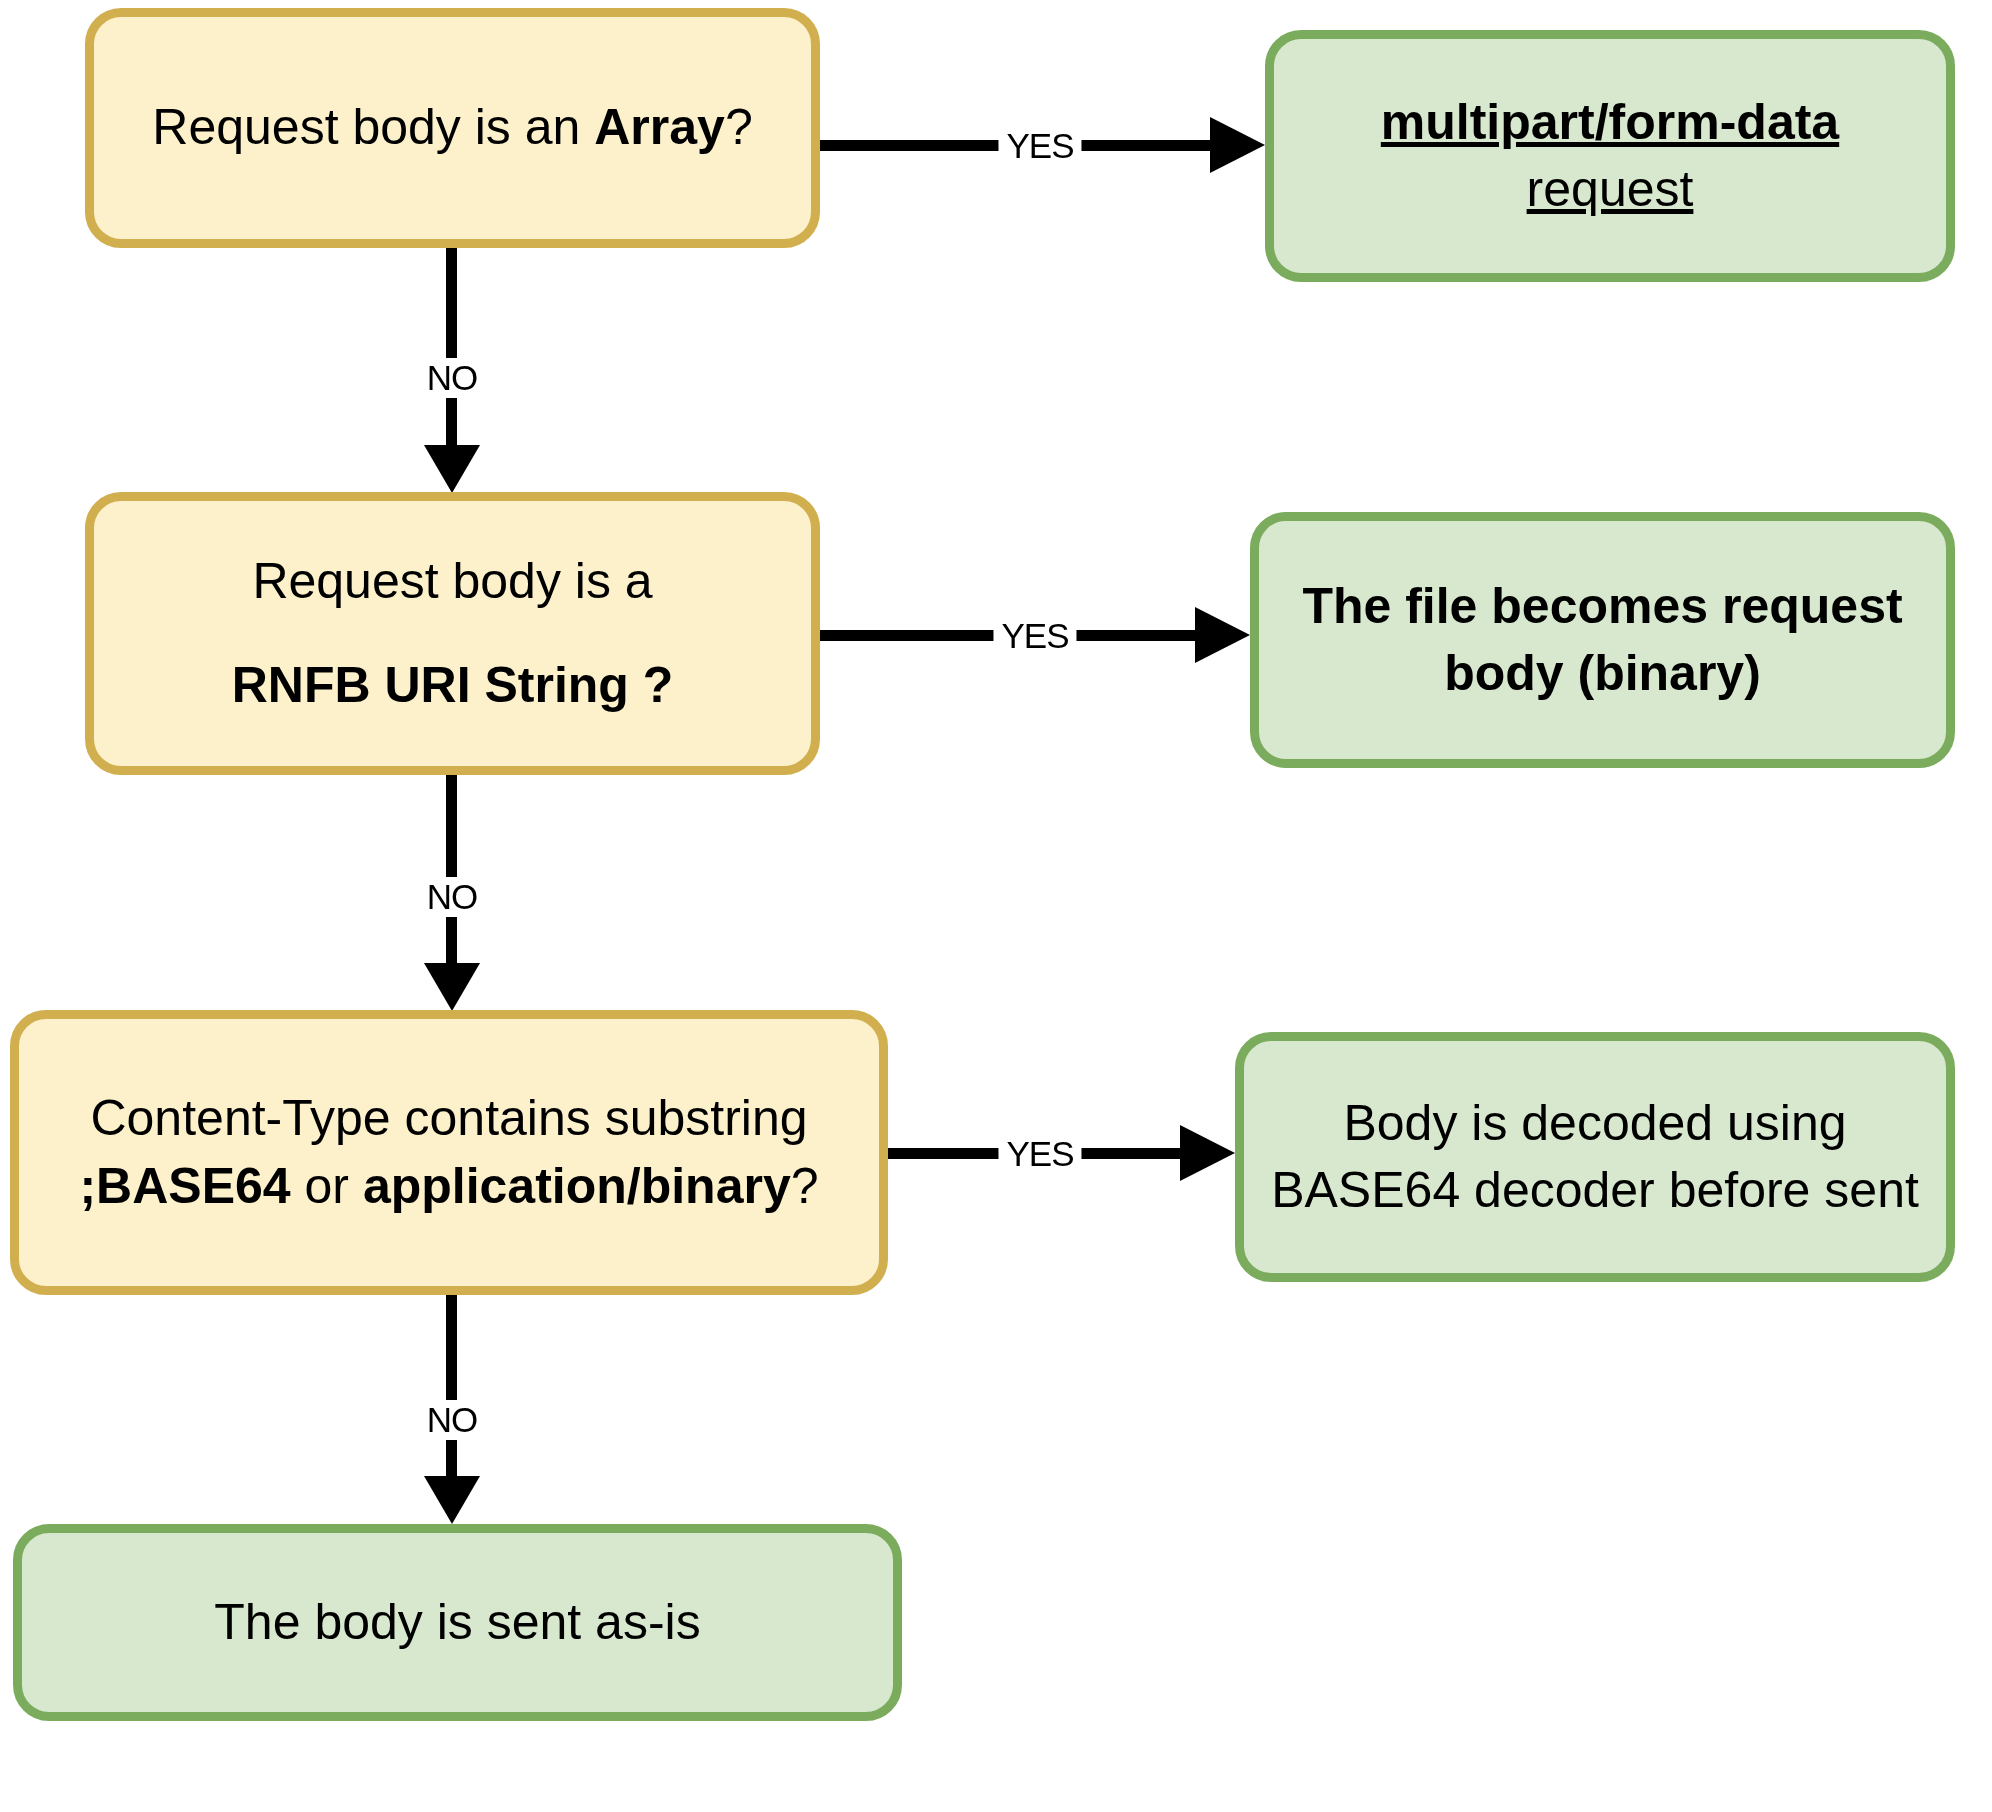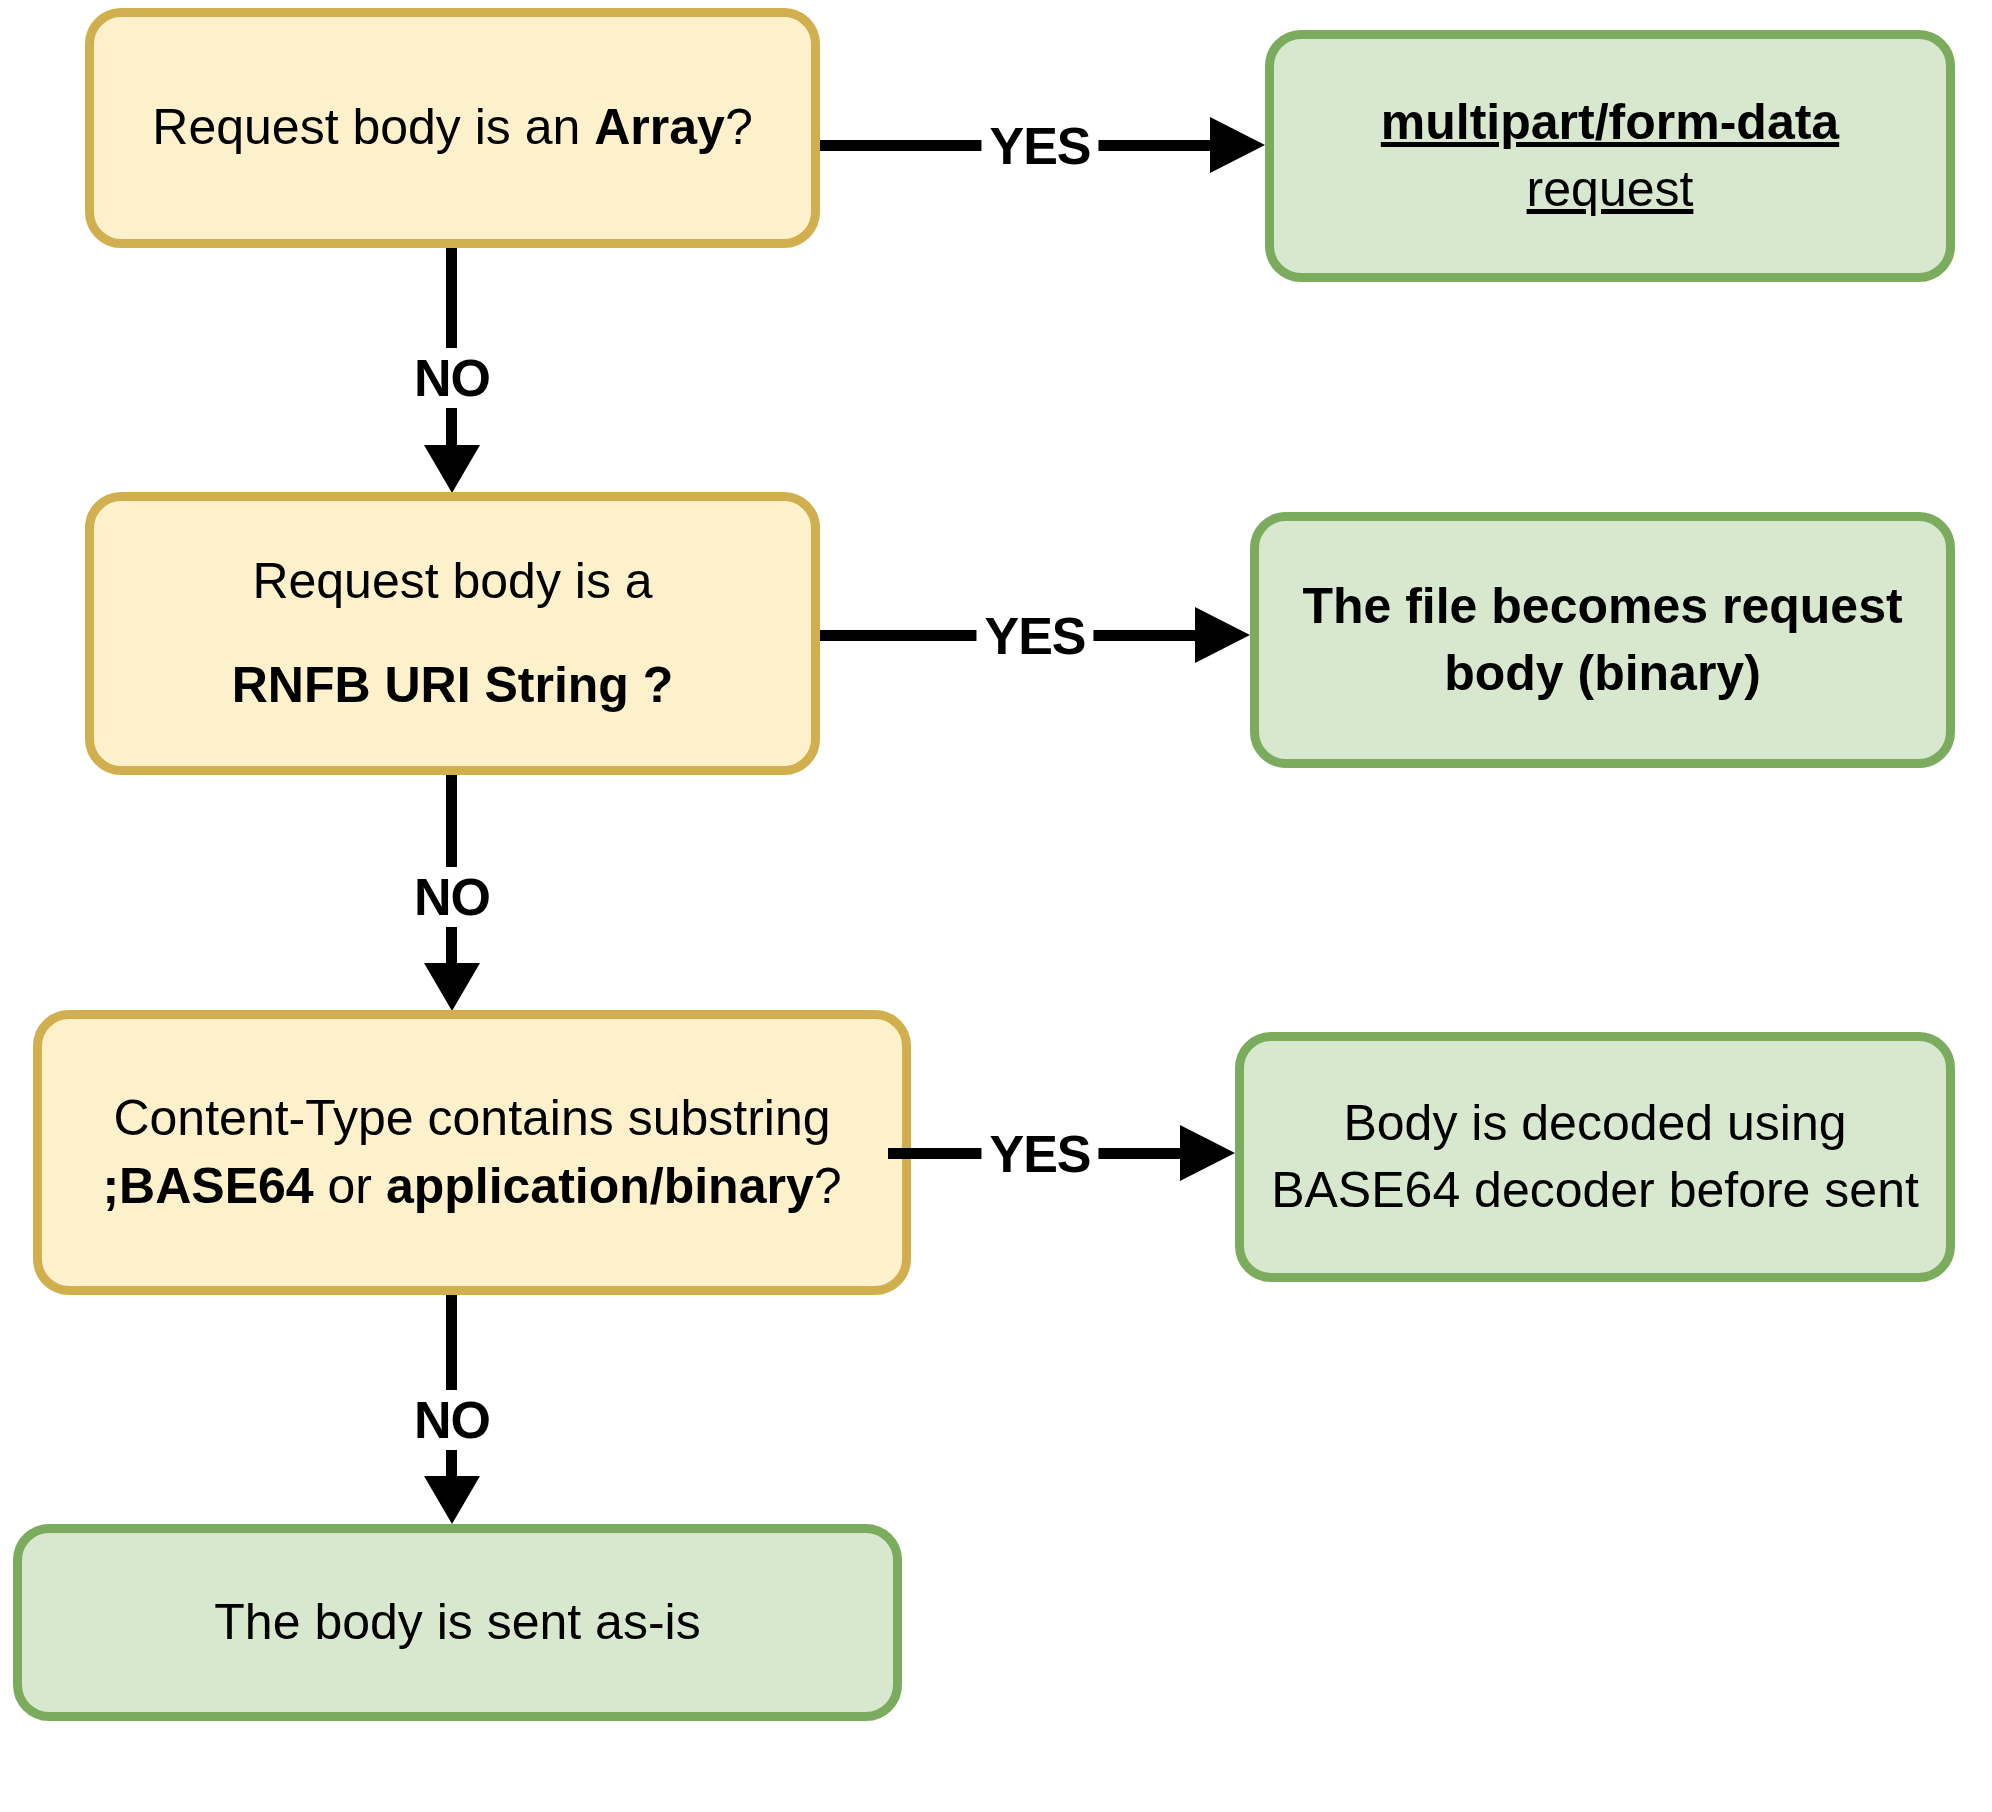--- a/index.html
+++ b/index.html
@@ -56,22 +56,22 @@
   .head-down{
     position:absolute;width:0;height:0;
     border-left:28px solid transparent;
     border-right:28px solid transparent;
     border-top:48px solid var(--line);
   }
   .edge-label{
     position:absolute;
     transform:translate(-50%,-50%);
     background:var(--background);
-    font-weight:bold;
-    font-size:52px;
+    font-weight:normal;
+    font-size:35px;
     letter-spacing:-1px;
     padding:0 8px;
     white-space:nowrap;
     text-align:right;
   }
 </style>
 </head>
 <body>
 
 <div class="canvas">
@@ -106,21 +106,21 @@
 
   <div class="box result" style="left:1250px;top:512px;width:705px;height:256px;font-weight:bold;">
     <div><span>The file becomes request</span></div>
     <div><span>body (binary)</span></div>
   </div>
 
   <div class="vline" style="left:446px;top:775px;height:190px;"></div>
   <div class="head-down" style="left:424px;top:963px;"></div>
   <span class="edge-label" style="left:452px;top:897px;">NO</span>
 
-  <div class="box question" style="left:10px;top:1010px;width:878px;height:285px;margin-left:23px;">
+  <div class="box question" style="left:10px;top:1010px;width:878px;height:285px;">
     <div><span>Content-Type contains substring</span></div>
     <div>
       <span class="b">;BASE64</span><span> or </span><span class="b">application/binary</span><span>?</span>
     </div>
   </div>
 
   <div class="hline" style="left:888px;top:1148px;width:294px;"></div>
   <div class="head-right" style="left:1180px;top:1125px;"></div>
   <span class="edge-label" style="left:1040px;top:1154px;">YES</span>
 

